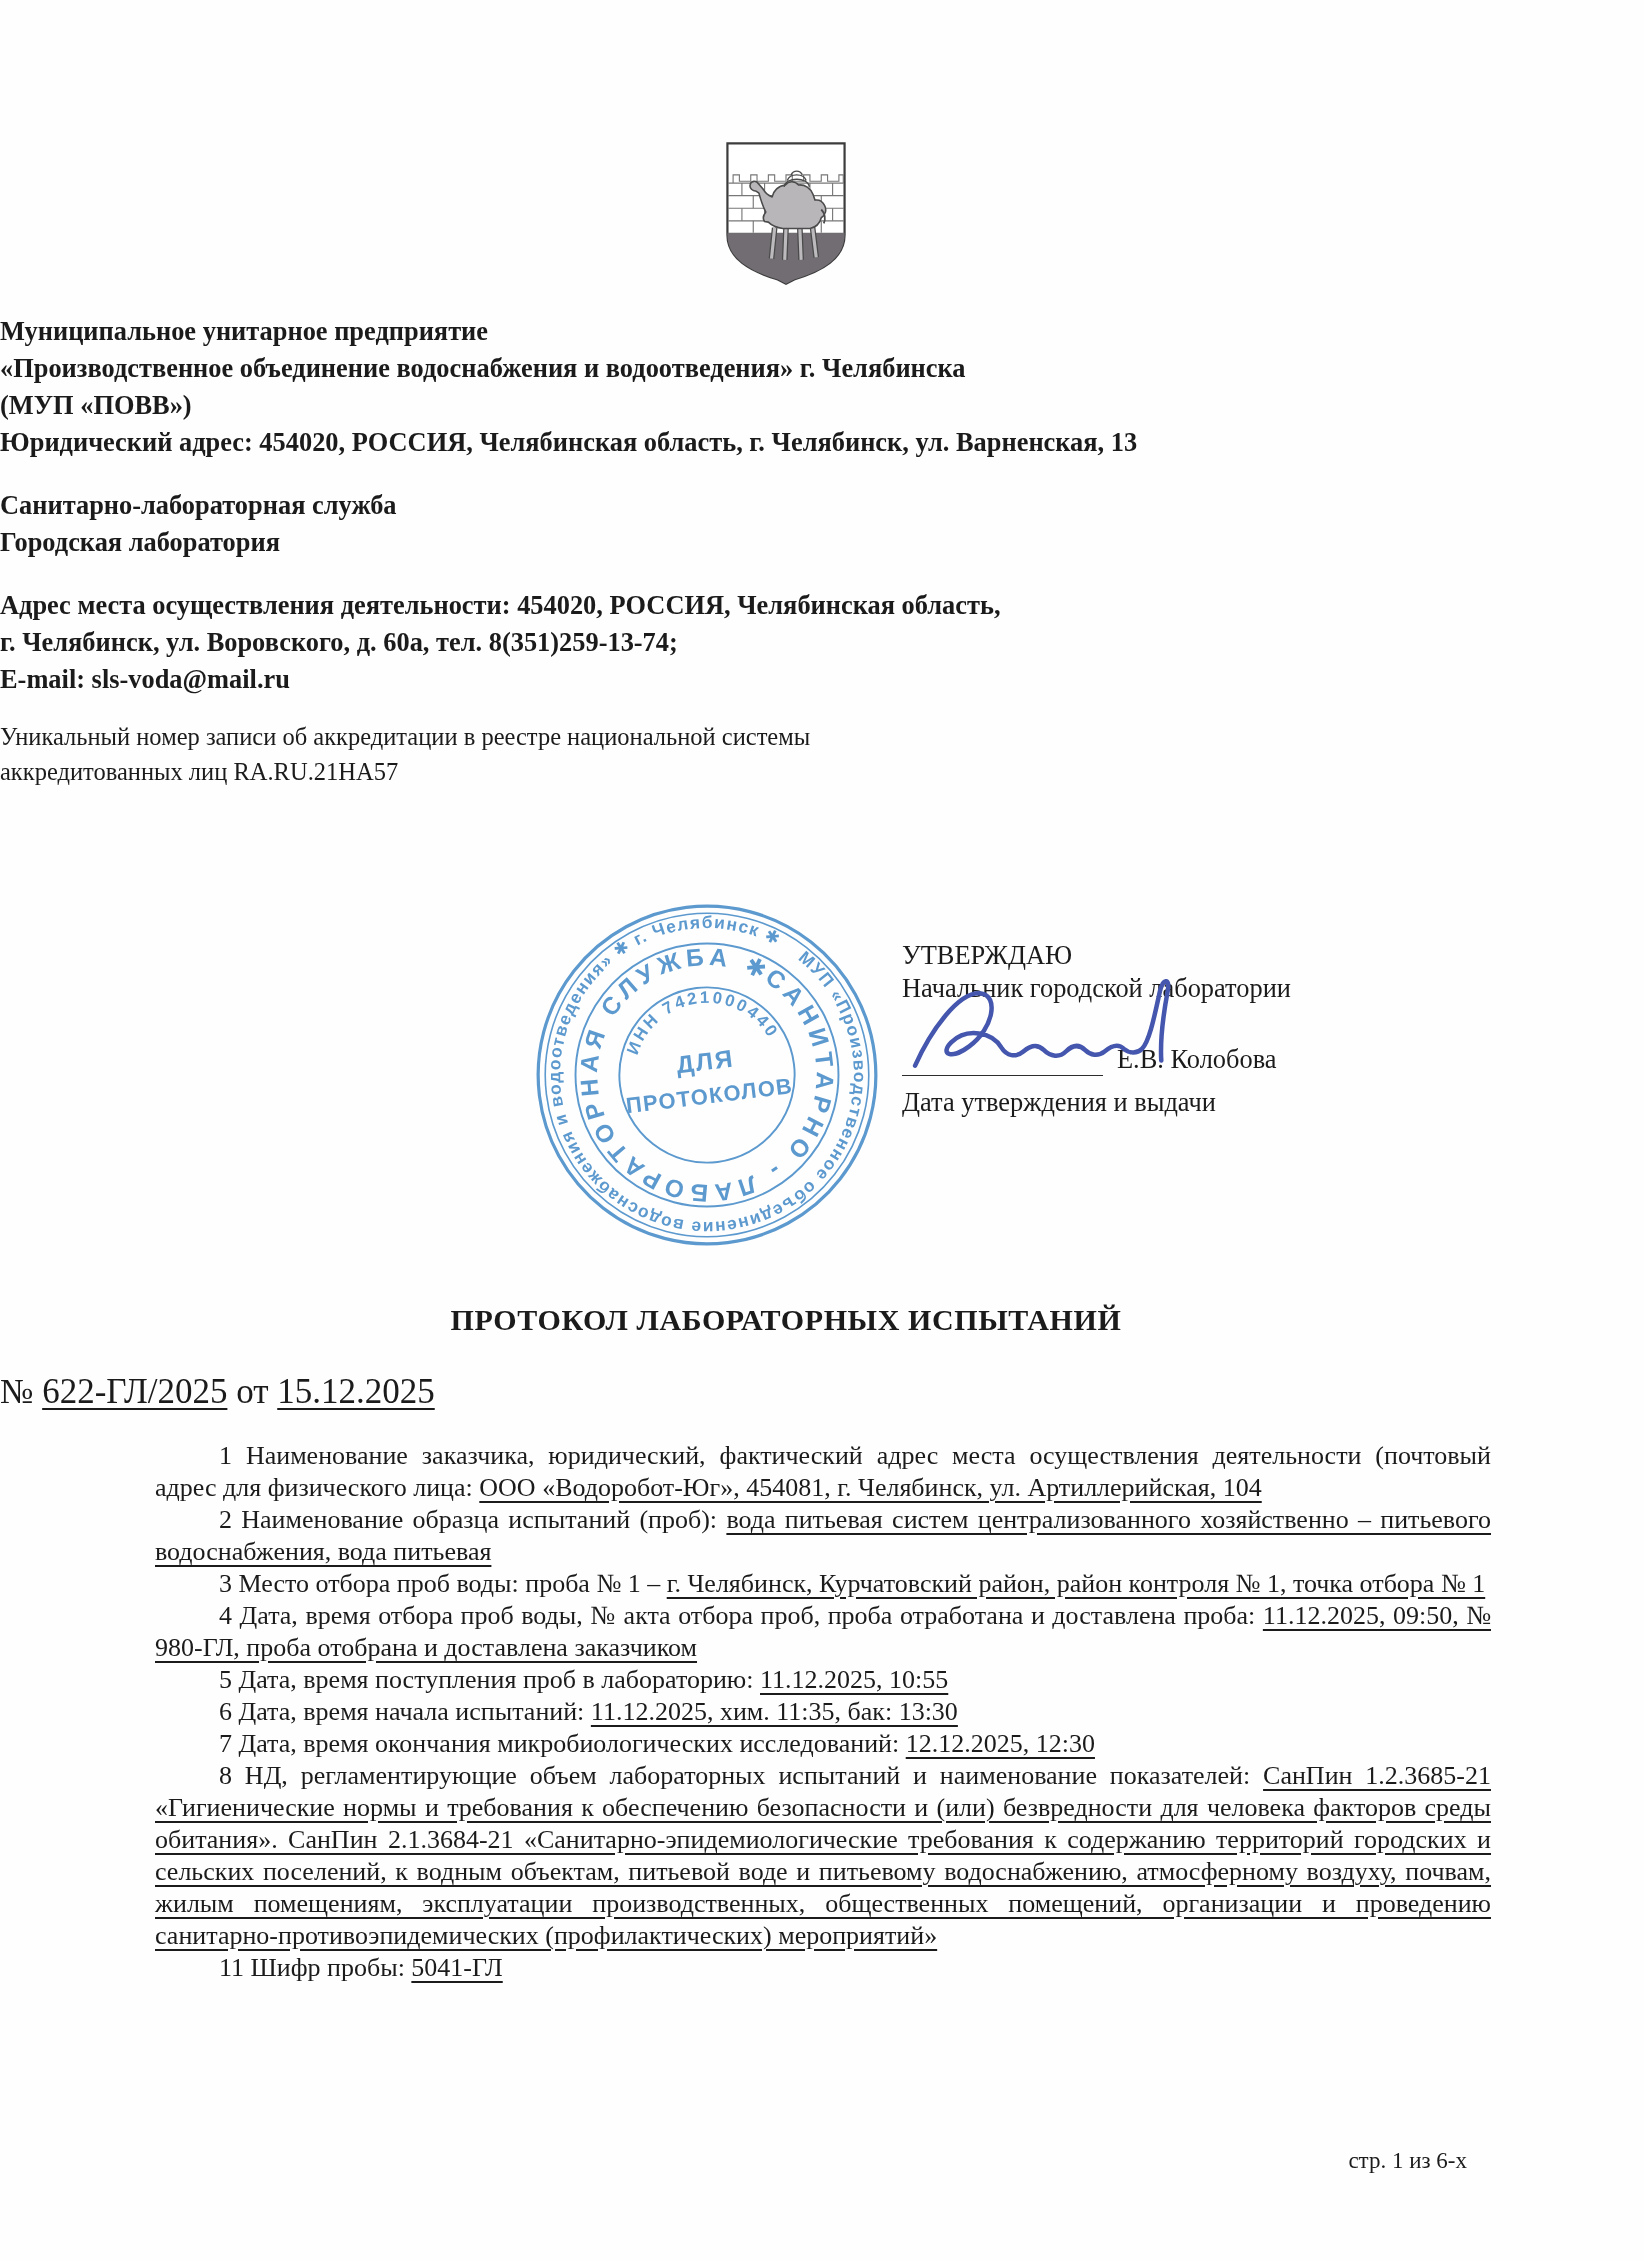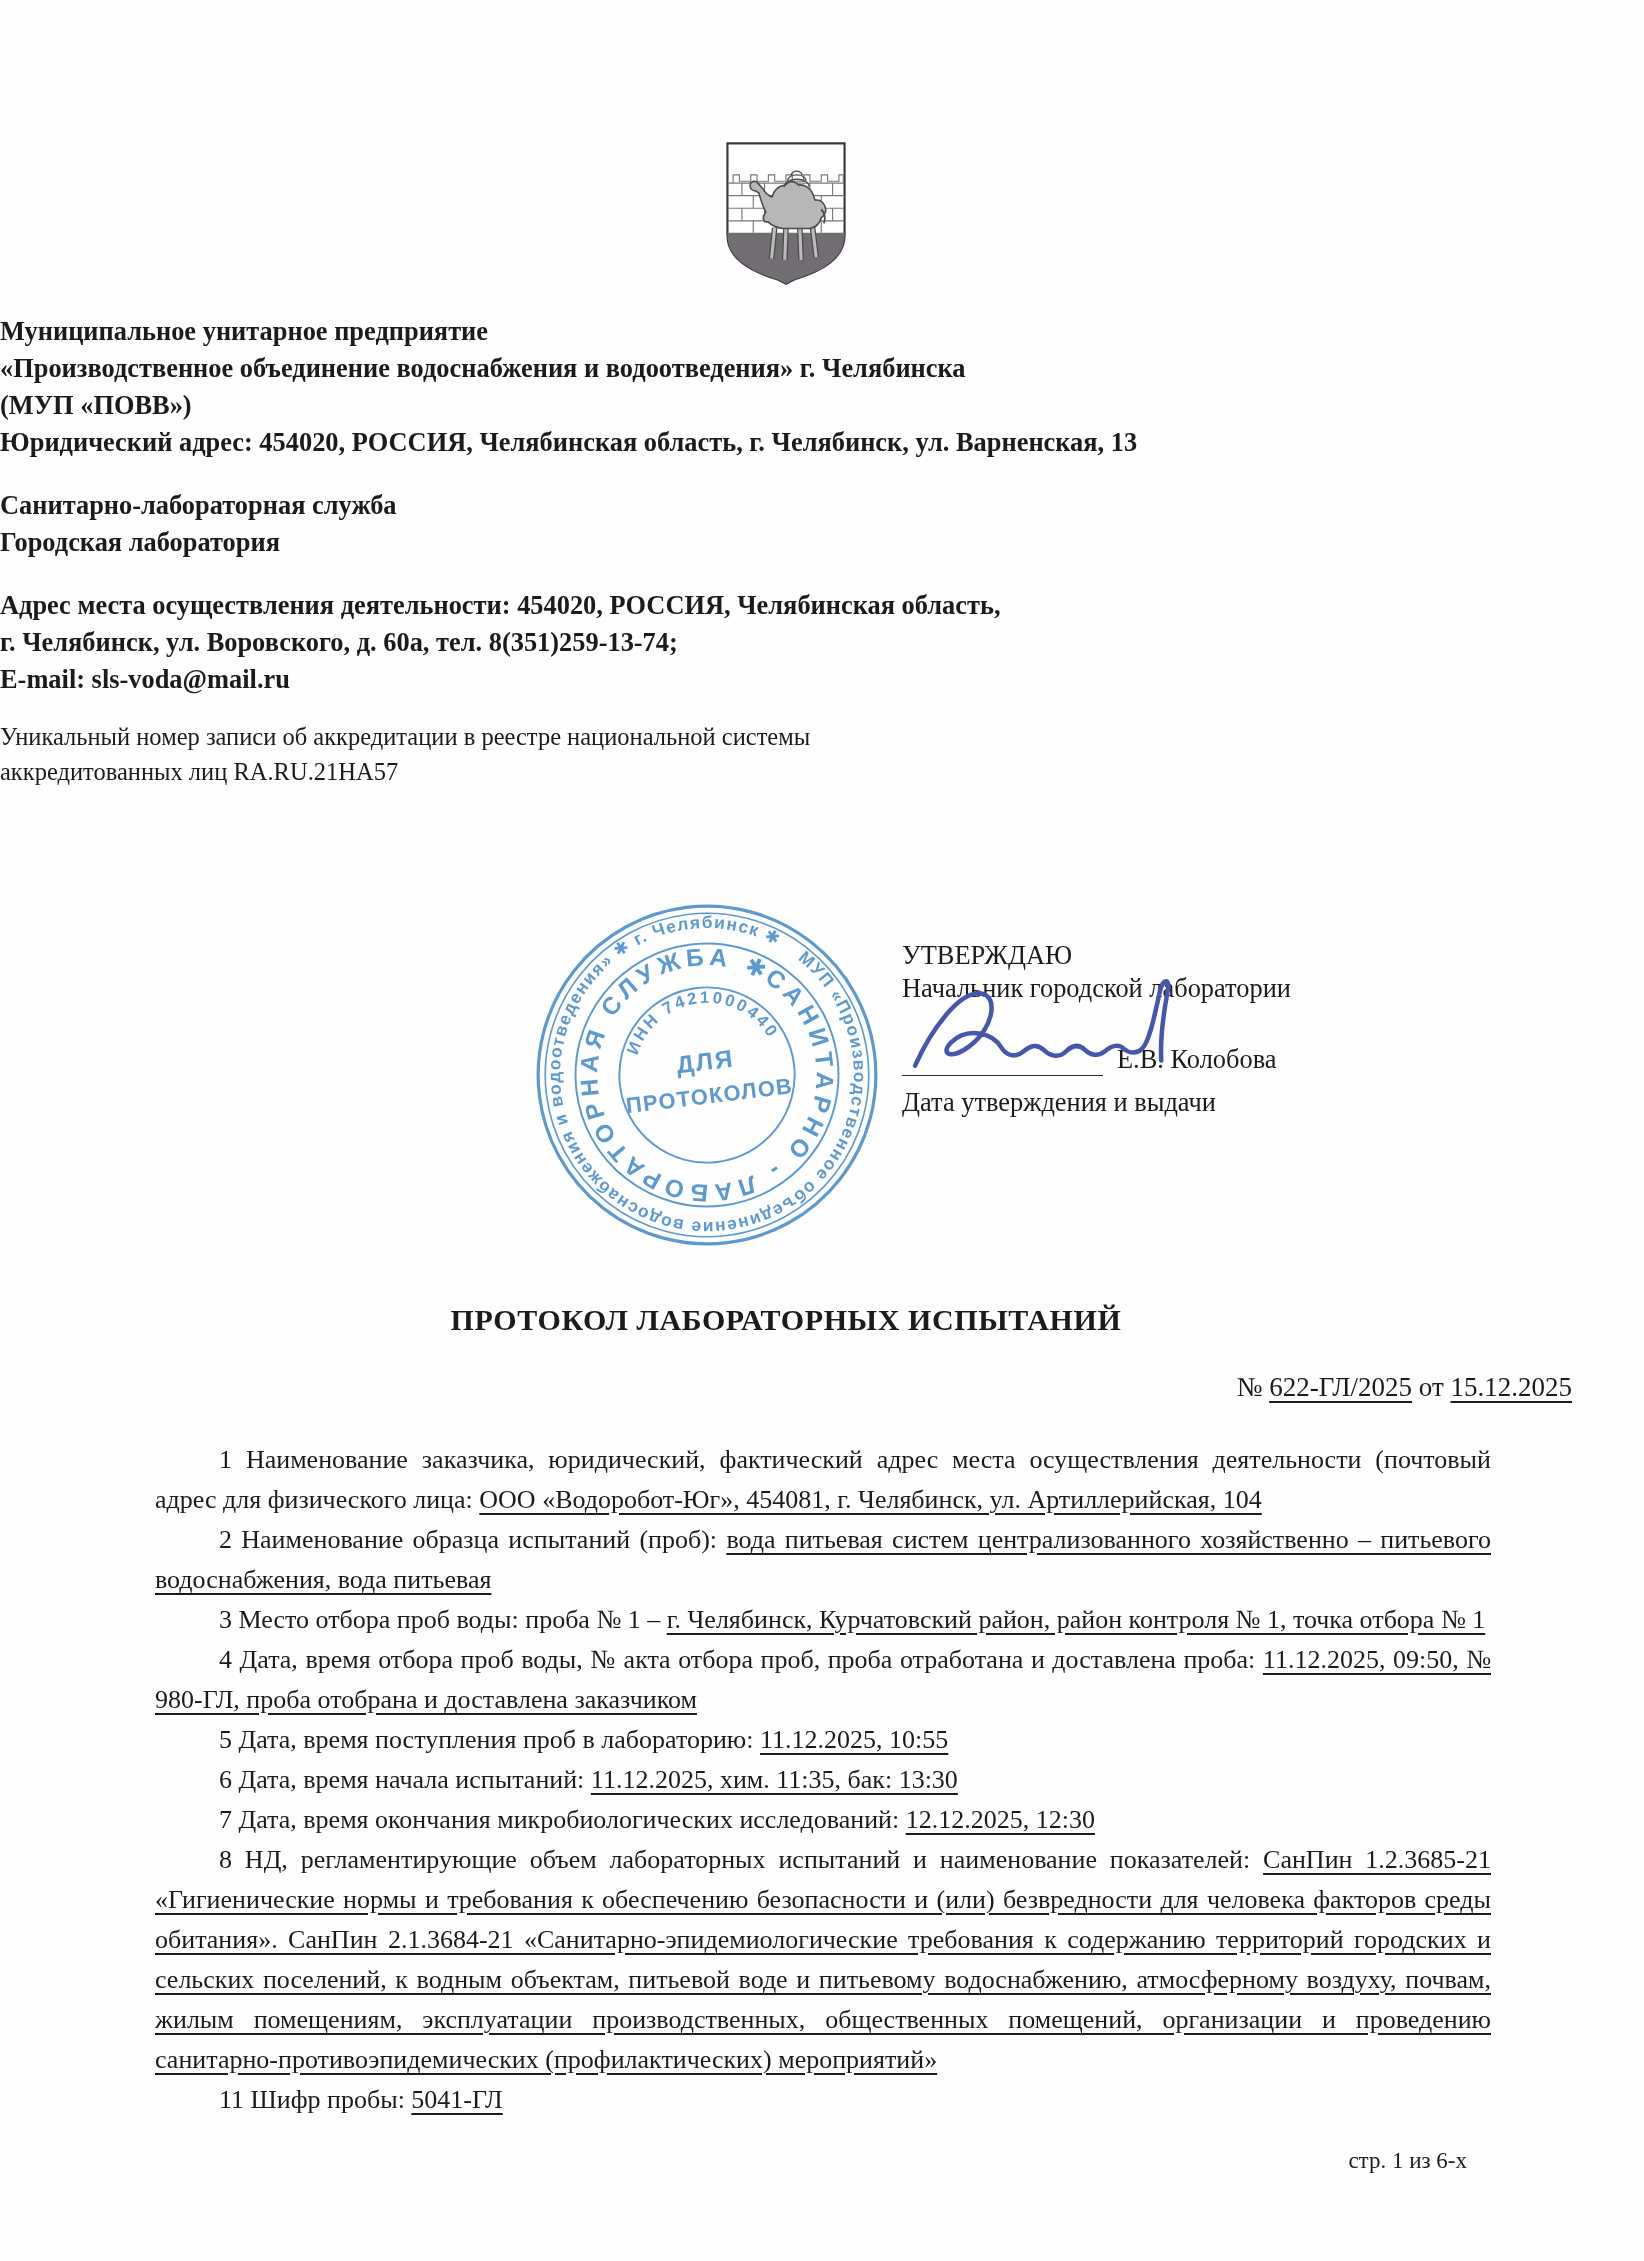--- a/index.html
+++ b/index.html
@@ -22,25 +22,25 @@
   .approval{position:absolute;left:902px;top:939px;width:606px;font-size:26.4px;line-height:33px;text-align:left;}
   .approve-label{}
   .sig-row{display:flex;align-items:flex-end;height:67px;margin-top:3.9px;}
   .sig-line{position:relative;width:201px;height:100%;border-bottom:1.9px solid #2c2c2c;}
   .sig-svg{position:absolute;left:-5.2px;bottom:-10.3px;overflow:visible;color:var(--sig,#4456ad);}
   .signer-name{margin-left:14px;white-space:pre;}
   .date-l1{margin-top:10.3px;}
 
   .title{position:absolute;left:0;top:1303px;width:1572px;text-align:center;
          font-size:30px;font-weight:bold;letter-spacing:0.6px;}
-  .number{position:absolute;left:0;top:1372px;width:1572px;text-align:right;font-size:27px;}
+  .number{position:absolute;left:0;top:1372px;width:1572px;text-align:left;font-size:35px;}
   .number span{white-space:pre;}
 
   .body-text{position:absolute;left:155px;top:1440px;width:1336px;
-             font-size:26px;line-height:40px;text-align:justify;}
+             font-size:26px;line-height:32px;text-align:justify;}
   .item{margin:0;text-indent:64px;}
   .u{text-decoration:underline;text-decoration-thickness:1.9px;text-underline-offset:4.5px;}
 
   .footer{position:absolute;top:2148px;right:177px;font-size:23px;}
 </style>
 </head>
 <body>
 
 <div class="page" style="--ink: #1b1b1b; --stamp: #3e86c5; --sig: #4456ad;">
 

